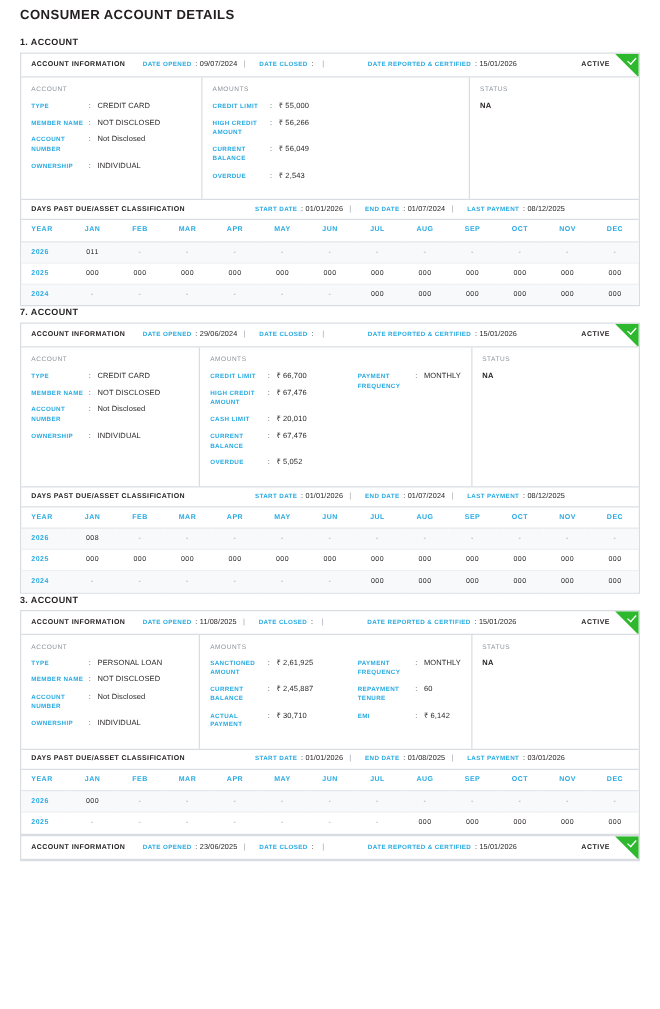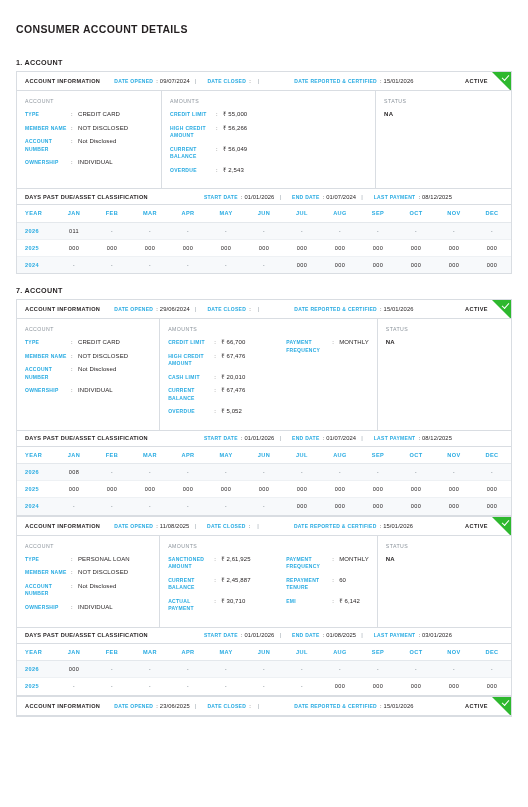--- a/index.html
+++ b/index.html
@@ -9,31 +9,31 @@
     font-family: "Liberation Sans", sans-serif;
     color: #231f20;
   }
   body { padding: 0 16px 4px 16px; }
 
   .page-title {
     font-size: 10.5px;
     font-weight: bold;
     letter-spacing: 0.35px;
     color: #231f20;
-    padding-top: 23px;
+    padding-top: 6px;
     padding-bottom: 11px;
   }
 
   .acct-label {
     font-size: 7.2px;
     font-weight: bold;
     letter-spacing: 0.3px;
     color: #231f20;
     margin-bottom: 4px;
-    margin-top: 12px;
+    margin-top: 0;
   }
 
   .card {
     border: 1px solid #d9dde2;
     background: #fff;
     position: relative;
   }
 
   
   .info-head {
@@ -548,20 +548,21 @@
             <td>000</td>
             <td>000</td>
             <td>000</td>
             <td>000</td>
             <td>000</td>
             <td>000</td>
           </tr>
         </tbody>
       </table>
     </div>
+    <div class="acct-label">3. ACCOUNT</div>
     <div class="card">
       <div class="info-head">
         <span class="ih-title">ACCOUNT INFORMATION</span>
         <div class="kv ih-f1">
           <span class="k">DATE OPENED</span>
           <span class="sep">:</span>
           <span class="v">11/08/2025</span>
         </div>
         <span class="pipe">|</span>
         <div class="kv ih-f2">

